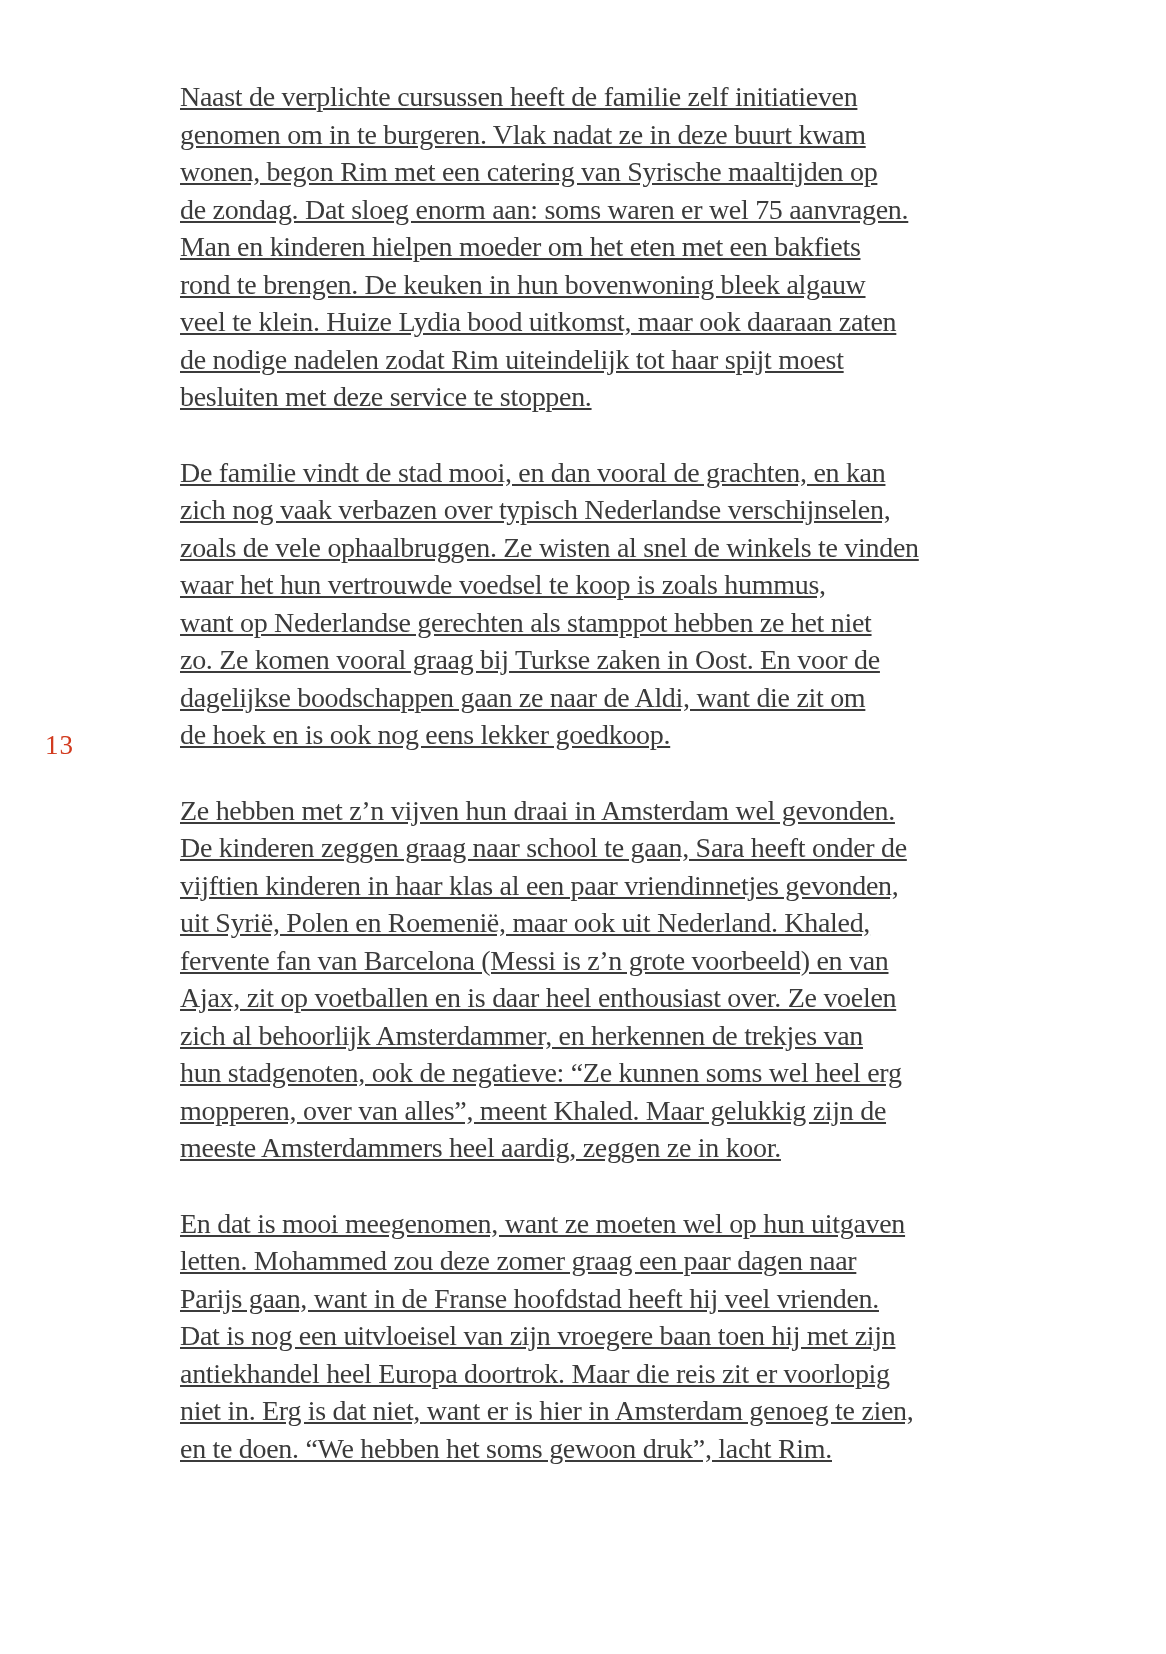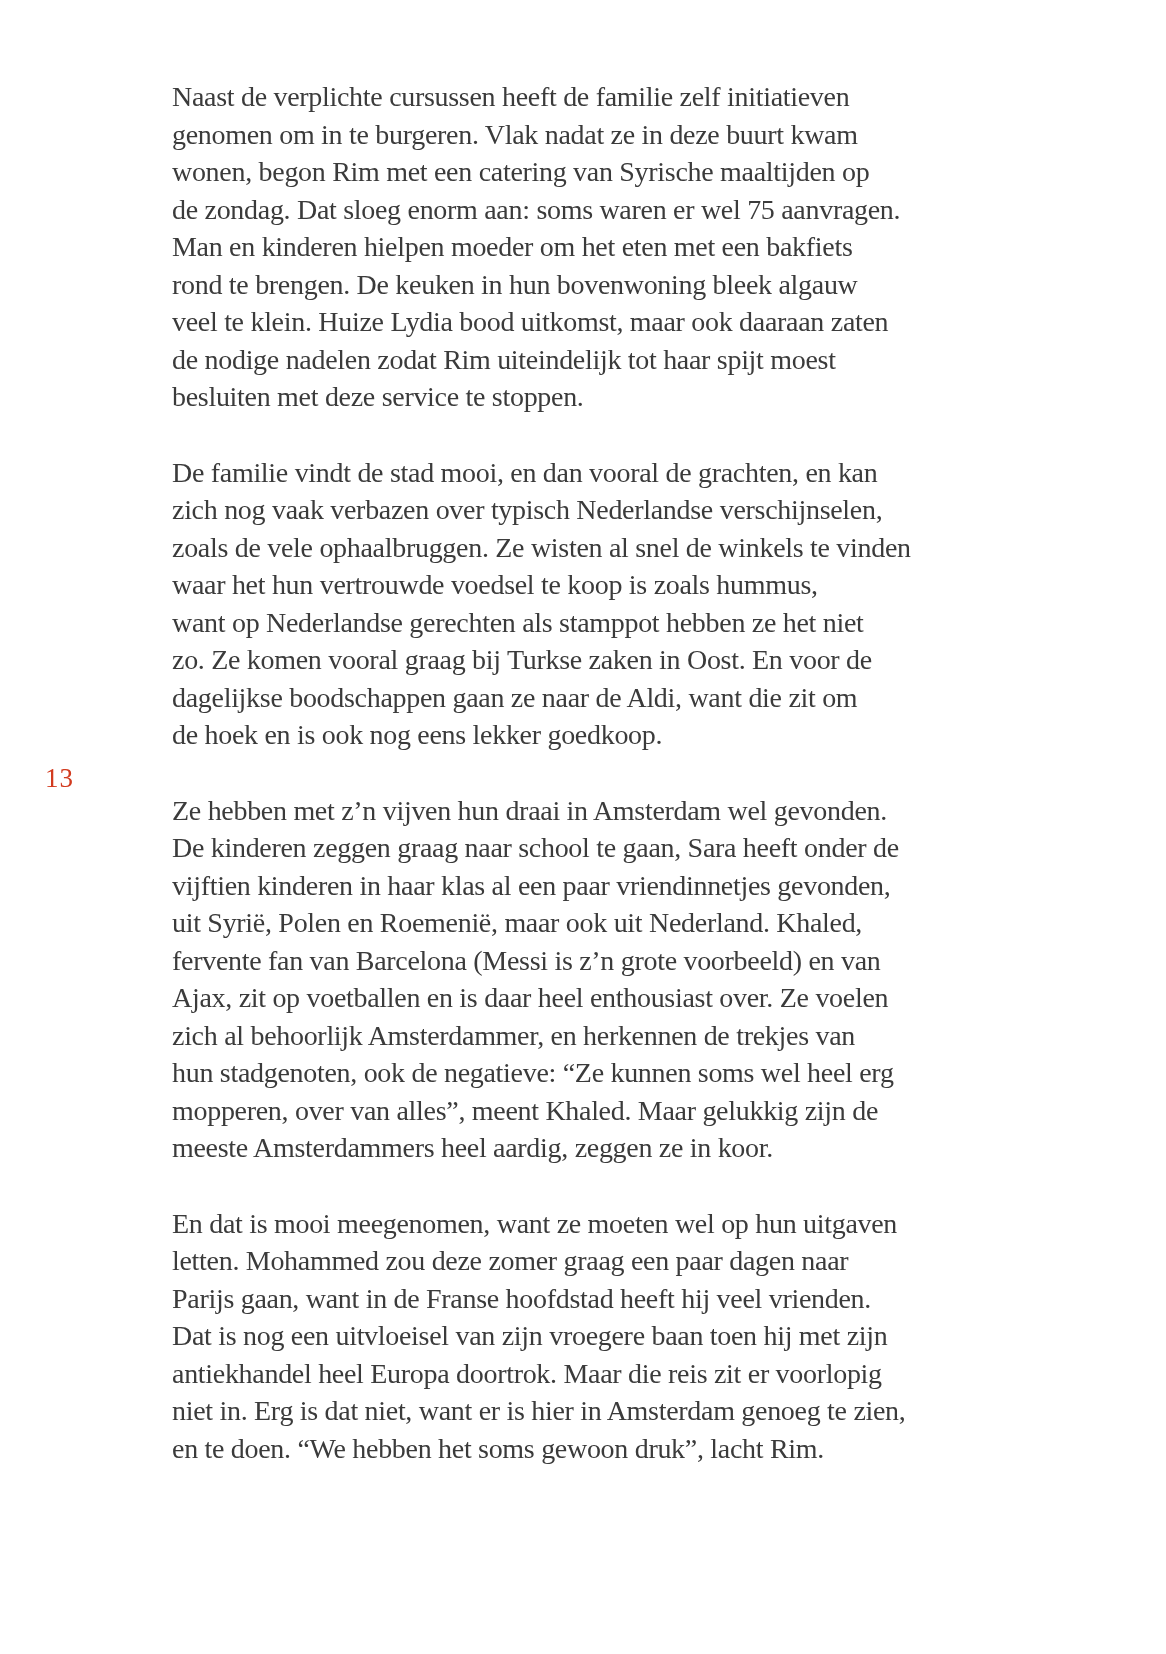--- a/index.html
+++ b/index.html
@@ -11,40 +11,41 @@
     position: relative;
     width: 1166px;
     height: 1654px;
     background: #ffffff;
     overflow: hidden;
     font-family: "Liberation Serif", serif;
   }
   .page-number {
     position: absolute;
     left: 45px;
-    top: 762px;
+    top: 729px;
     font-size: 27px;
     line-height: 32px;
     letter-spacing: 1px;
     color: #d23b1f;
     font-variant-numeric: oldstyle-nums;
   }
   .article {
     position: absolute;
     left: 172px;
     top: 78px;
     width: 840px;
     color: #3b3b3b;
     font-size: 28px;
     line-height: 37.5px;
   }
   .article p {
-    margin: 0 0 38px 0;
+    margin: 0 0 38px 8px;
     white-space: pre-line;
     letter-spacing: -0.3px;
+    text-decoration: underline;
   }
   .article p:last-child {
     margin-bottom: 0;
   }
 </style>
 </head>
 <body>
 
 <div class="page">
   <div class="page-number" style="color: rgb(210, 59, 31);">13</div>

